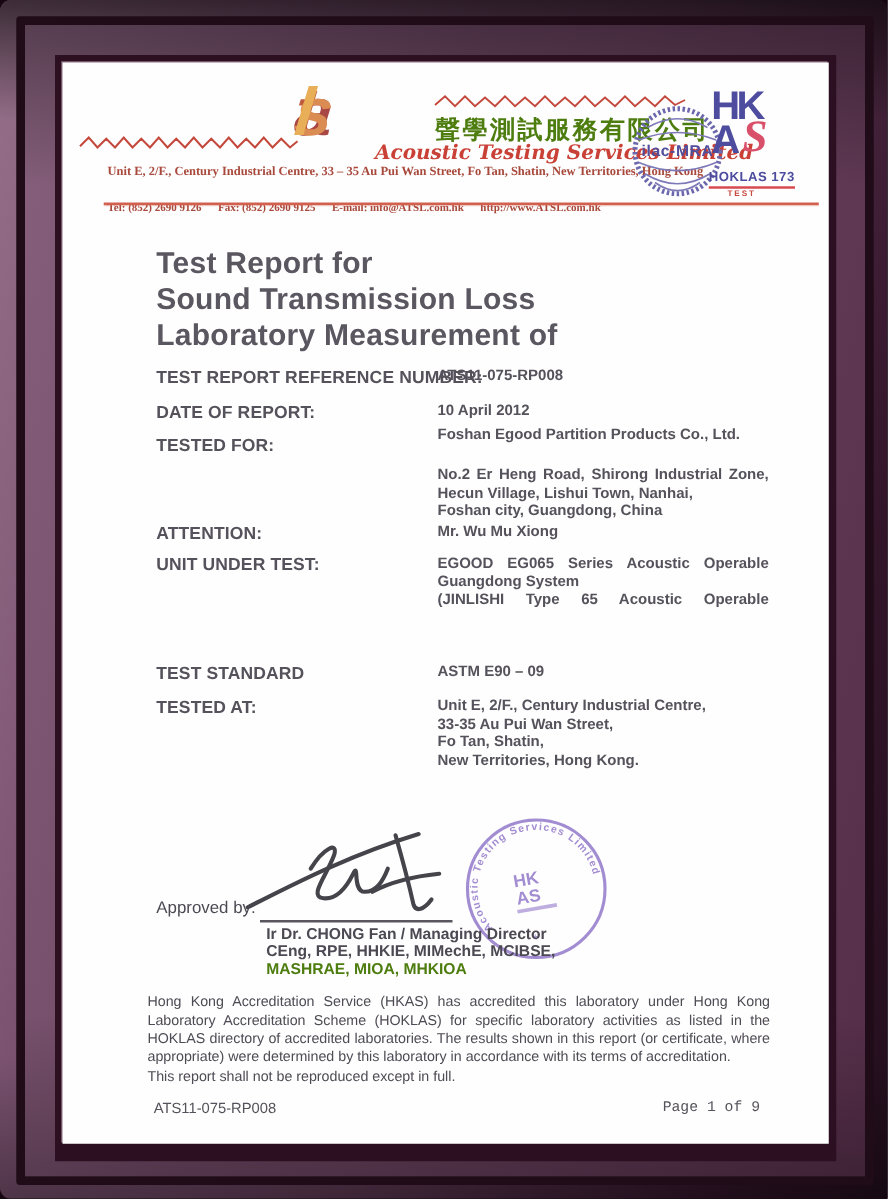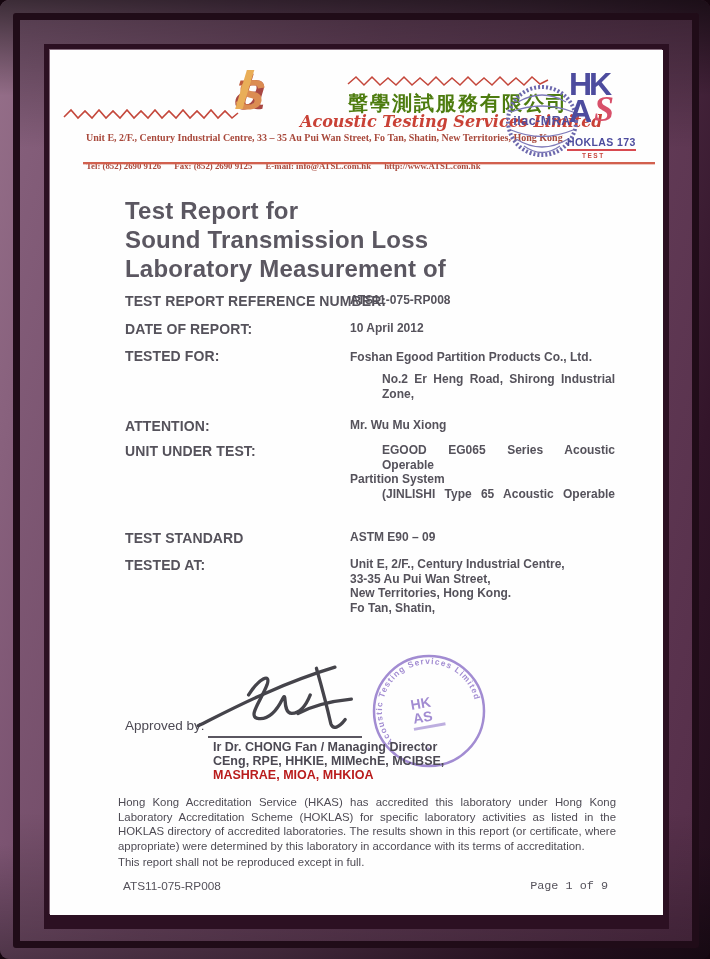--- a/index.html
+++ b/index.html
@@ -50,30 +50,30 @@
           border-bottom:2.5px solid #d84a50;padding-bottom:1px;white-space:nowrap;}
   .hktest{left:15px;top:82px;font-size:6.5px;font-weight:700;color:#c8473f;letter-spacing:1.5px;}
 
   
   .title{left:75px;top:146px;font-size:24px;font-weight:700;color:#5b5761;line-height:29px;letter-spacing:.2px;}
   .title div{position:static;}
   .lbl{left:75px;font-size:14px;font-weight:700;color:#55525b;letter-spacing:.1px;white-space:nowrap;}
   .val{left:300px;width:265px;font-size:12px;font-weight:700;color:#55525b;line-height:14.6px;}
   .val div{position:static;}
   .nowrap{white-space:nowrap;}
-  .stretch{text-align:justify;text-align-last:justify;margin-left:32px;}
+  .stretch{text-align:justify;text-align-last:justify;}
 
   
   .appr-lbl{left:75px;top:668px;font-size:13.5px;color:#4c4953;}
   .sigline{left:158px;top:666px;width:154px;height:20px;border-bottom:2px solid #5a5660;}
   .sig{left:145px;top:610px;}
   .stamp{left:318px;top:600px;opacity:.82;mix-blend-mode:multiply;}
   .appr-name{left:163px;top:690px;font-size:12.5px;font-weight:700;color:#4c4953;white-space:nowrap;}
   .appr-q1{left:163px;top:704px;font-size:12.5px;font-weight:700;color:#4c4953;white-space:nowrap;}
-  .appr-q2{left:163px;top:718px;font-size:12.5px;font-weight:700;color:#b91c1c;white-space:nowrap;}
+  .appr-q2{left:163px;top:718px;font-size:12.5px;font-weight:700;color:#4d7c0f;white-space:nowrap;}
 
   
   .accred{left:68px;top:745px;width:498px;font-size:11.4px;line-height:14.6px;color:#4e4b54;
           text-align:justify;}
   .repro{left:68px;top:806px;font-size:11.4px;color:#4e4b54;white-space:nowrap;}
   .docnum{left:73px;top:829px;font-size:11.8px;color:#55525b;white-space:nowrap;}
   .pagenum{right:55px;top:829px;font-size:11.8px;color:#55525b;white-space:nowrap;font-family:Liberation Mono, monospace;}
 </style>
 </head>
 <body>
@@ -133,45 +133,47 @@
       <div>Laboratory Measurement of</div>
     </div>
 
     <div class="lbl" style="top:243px">TEST REPORT REFERENCE NUMBER:</div>
     <div class="val nowrap" style="top:243px">ATS11-075-RP008</div>
 
     <div class="lbl" style="top:271px">DATE OF REPORT:</div>
     <div class="val nowrap" style="top:271px">10 April 2012</div>
 
     <div class="lbl" style="top:298px">TESTED FOR:</div>
-    <div class="val nowrap" style="top:300px">Foshan Egood Partition Products Co., Ltd.</div>
+    <div class="val nowrap" style="top:290px">Foshan Egood Partition Products Co., Ltd.</div>
 
     <div class="val" style="top:322px">
       <div class="stretch">No.2 Er Heng Road, Shirong Industrial Zone,</div>
+      <div>Hecun Village, Lishui Town, Nanhai,</div>
+      <div>Foshan city, Guangdong, China</div>
     </div>
 
     <div class="lbl" style="top:368px">ATTENTION:</div>
     <div class="val nowrap" style="top:368px">Mr. Wu Mu Xiong</div>
 
     <div class="lbl" style="top:393px">UNIT UNDER TEST:</div>
     <div class="val" style="top:393px">
       <div class="stretch">EGOOD EG065 Series Acoustic Operable</div>
-      <div>Partition System</div>
+      <div>Guangdong System</div>
       <div class="stretch">(JINLISHI Type 65 Acoustic Operable</div>
     </div>
 
     <div class="lbl" style="top:480px">TEST STANDARD</div>
     <div class="val nowrap" style="top:480px">ASTM E90 – 09</div>
 
     <div class="lbl" style="top:507px">TESTED AT:</div>
     <div class="val" style="top:507px">
       <div>Unit E, 2/F., Century Industrial Centre,</div>
       <div>33-35 Au Pui Wan Street,</div>
+      <div>Fo Tan, Shatin,</div>
       <div>New Territories, Hong Kong.</div>
-      <div>Fo Tan, Shatin,</div>
     </div>
 
     <div class="sigline"></div>
     <svg class="sig" width="175" height="74" viewBox="0 0 170 72">
       <g fill="none" stroke="#45444b" stroke-width="3.2" stroke-linecap="round">
         <path d="M3,64 C35,48 80,24 136,7"></path>
         <path d="M52,34 C62,18 74,12 70,24 C64,40 50,56 62,57 C72,58 80,48 85,38 C90,28 84,52 94,52 C103,52 108,44 112,34"></path>
         <path d="M118,8 C122,22 128,44 132,62 C134,68 140,66 146,58"></path>
         <path d="M100,52 C115,44 132,40 152,38"></path>
       </g>

